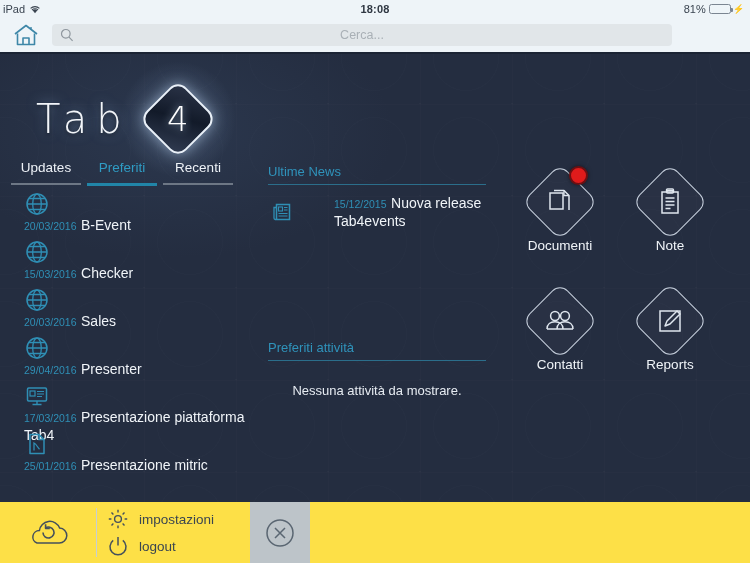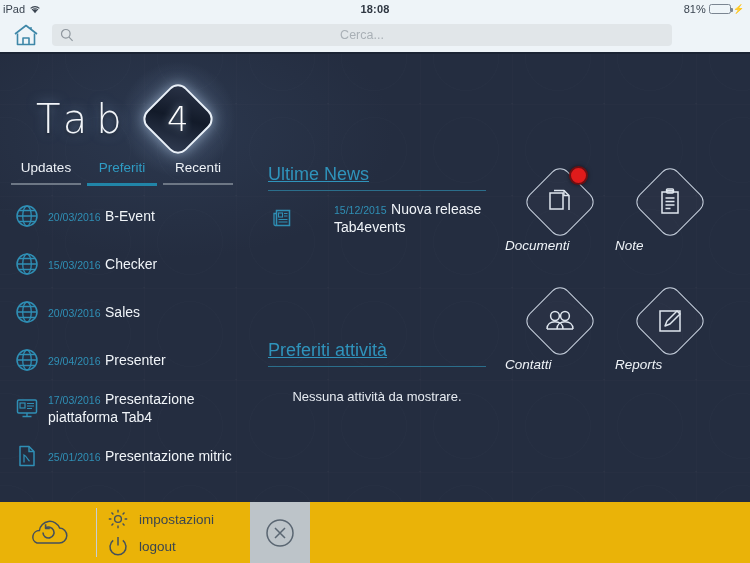--- a/index.html
+++ b/index.html
@@ -114,42 +114,42 @@
   .tabs { position: absolute; left: 8px; top: 108px; display: flex; }
   .tab { width: 76px; text-align: center; cursor: pointer; }
   .tab-label { font-size: 13.5px; color: #eef2f7; display: block; padding-bottom: 8px; }
   .tab.active .tab-label { color: #2f9cc4; }
   .tab-rule { height: 2px; background: #6d7785; margin: 0 3px; }
   .tab.active .tab-rule { background: #2185a8; height: 2.5px; }
 
   
   .list { position: absolute; left: 0; top: 140px; width: 250px; }
   .list-item {
-    display: flex; align-items: center; height: 48px; padding-left: 10px; cursor: pointer;
+    display: flex; align-items: flex-start; height: 48px; padding-left: 20px; cursor: pointer; flex-direction: column;
   }
   .li-ico { width: 34px; display: flex; align-items: center; justify-content: center; flex: none; }
   .li-text { margin-left: 4px; }
   .li-date { font-size: 10.5px; color: #2f8fb5; line-height: 13px; }
   .li-title { font-size: 14px; color: #f0f4f8; line-height: 17px; }
 
   
   .mid { position: absolute; left: 268px; top: 0; width: 230px; }
-  .sect-title { font-size: 18px; color: #2f93bb; padding-bottom: 5px; text-decoration: underline; }
+  .sect-title { font-size: 13px; color: #2f93bb; padding-bottom: 5px; }
   .sect-rule { height: 1px; background: #2b6e8b; width: 218px; }
   .news-row { display: flex; align-items: center; margin-top: 9px; gap: 36px; }
   .news-ico { width: 30px; display: flex; align-items: center; justify-content: center; flex: none; }
   .news-date { font-size: 10.5px; color: #2f8fb5; line-height: 13px; }
   .news-title { font-size: 14px; color: #f0f4f8; line-height: 17px; }
   .empty-msg { font-size: 13px; color: #e6ebf1; text-align: center; margin-top: 22px; width: 218px; }
 
   
   .grid { position: absolute; left: 505px; top: 110px; width: 245px; }
   .grid-row { display: flex; }
   .grid-cell {
-    width: 110px; cursor: pointer; position: relative; font-style: italic;
+    width: 110px; text-align: center; cursor: pointer; position: relative;
   }
   .dia-wrap { position: relative; width: 80px; height: 80px; margin: 0 auto; }
   .dia {
     position: absolute; left: 13px; top: 13px; width: 54px; height: 54px;
     border: 1.5px solid #c5cedb; border-radius: 11px;
     transform: rotate(45deg);
     background: rgba(255,255,255,.025);
   }
   .dia-ico {
     position: absolute; inset: 0; display: flex; align-items: center; justify-content: center;
@@ -158,21 +158,21 @@
   .badge {
     position: absolute; right: 12px; top: 4px; width: 19px; height: 19px;
     border-radius: 50%; background: #e01b1b;
     border: 2.5px solid #6d0f12;
     box-shadow: 0 0 4px rgba(0,0,0,.5);
   }
 
   
   .toolbar {
     position: absolute; top: 502px; left: 0; width: 750px; height: 61px;
-    background: #eab308; display: flex; align-items: stretch;
+    background: #fde047; display: flex; align-items: stretch;
   }
   .tb-sync {
     width: 96px; display: flex; align-items: center; justify-content: center; cursor: pointer;
   }
   .tb-div { width: 1px; background: #c7ced4; margin: 6px 0; }
   .tb-menu { width: 153px; display: flex; flex-direction: column; justify-content: center; }
   .tb-row { display: flex; align-items: center; height: 27px; cursor: pointer; }
   .tb-row-ico { width: 42px; display: flex; align-items: center; justify-content: center; }
   .tb-row-label { font-size: 13.5px; color: #3b4650; }
   .tb-close {

